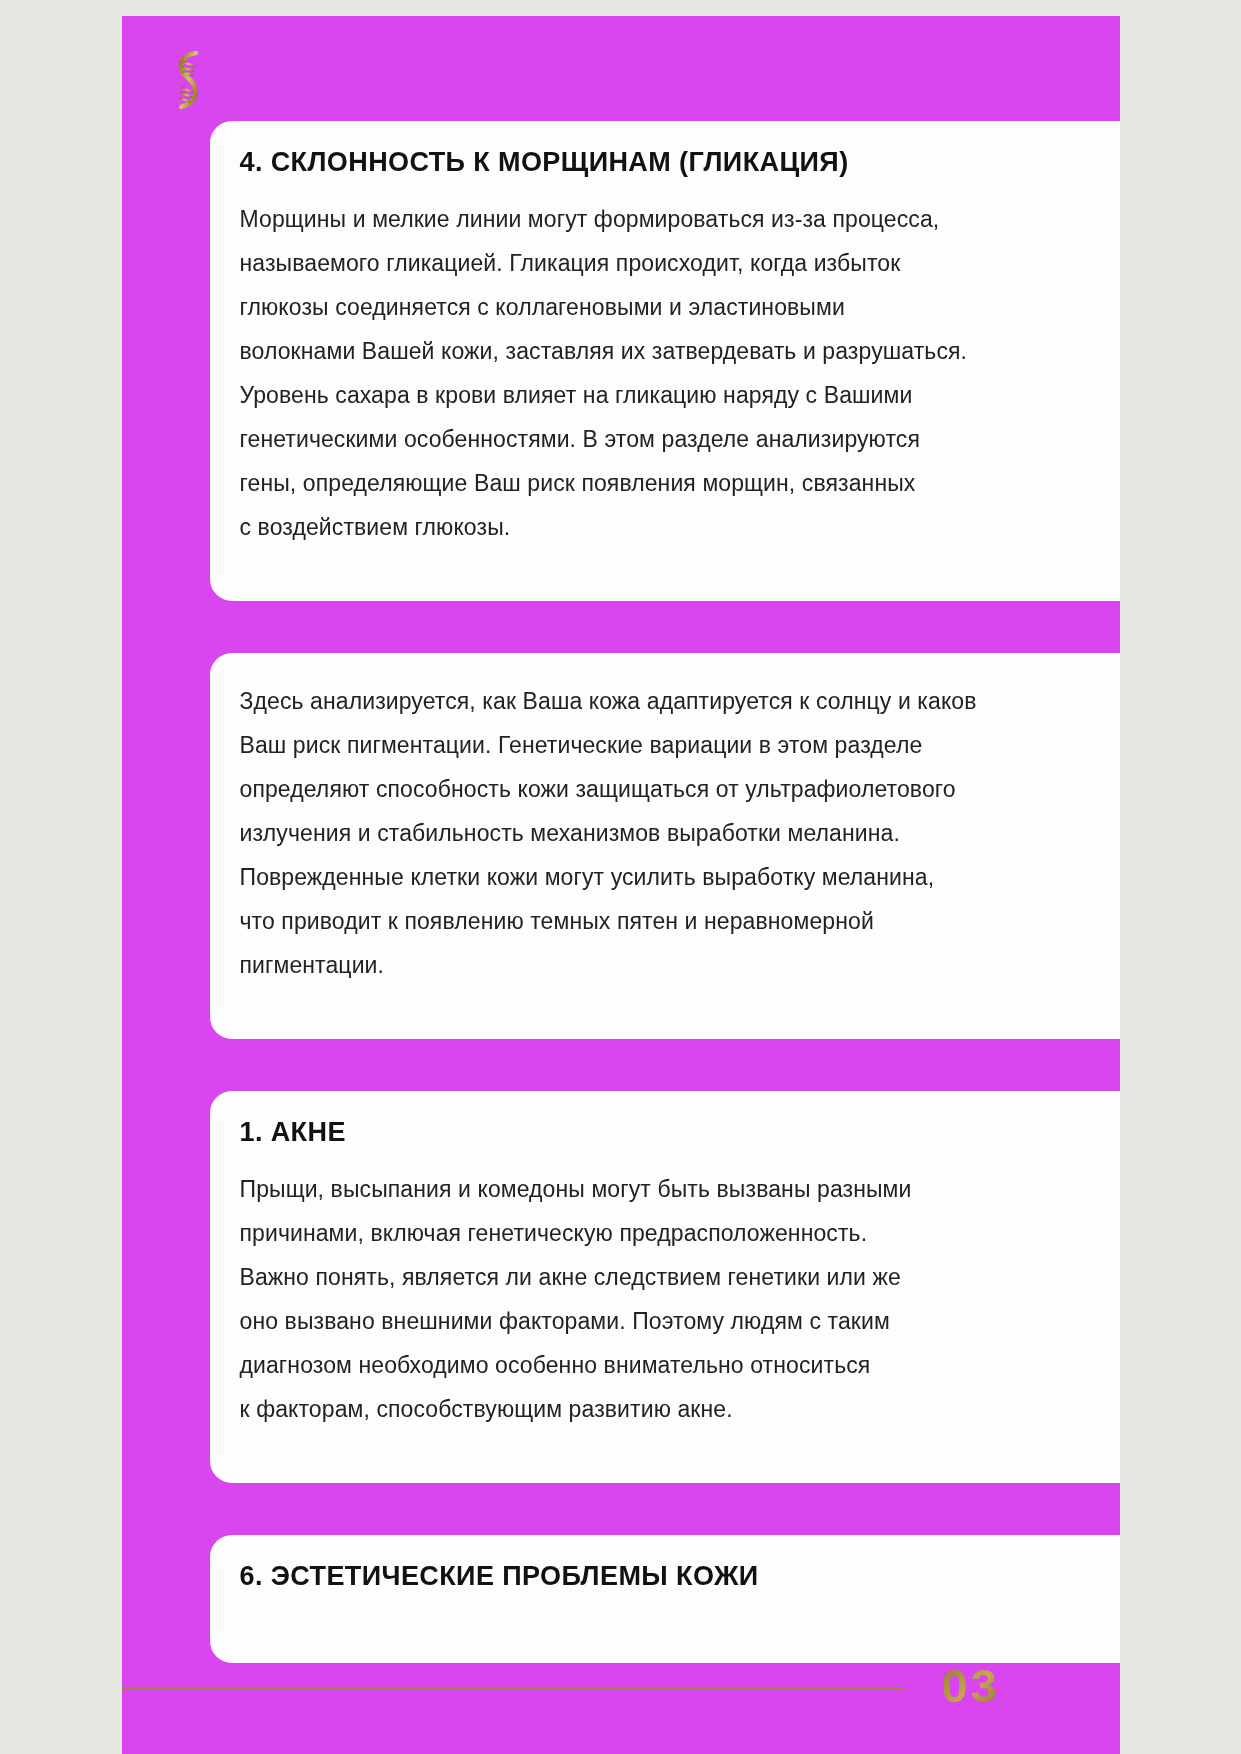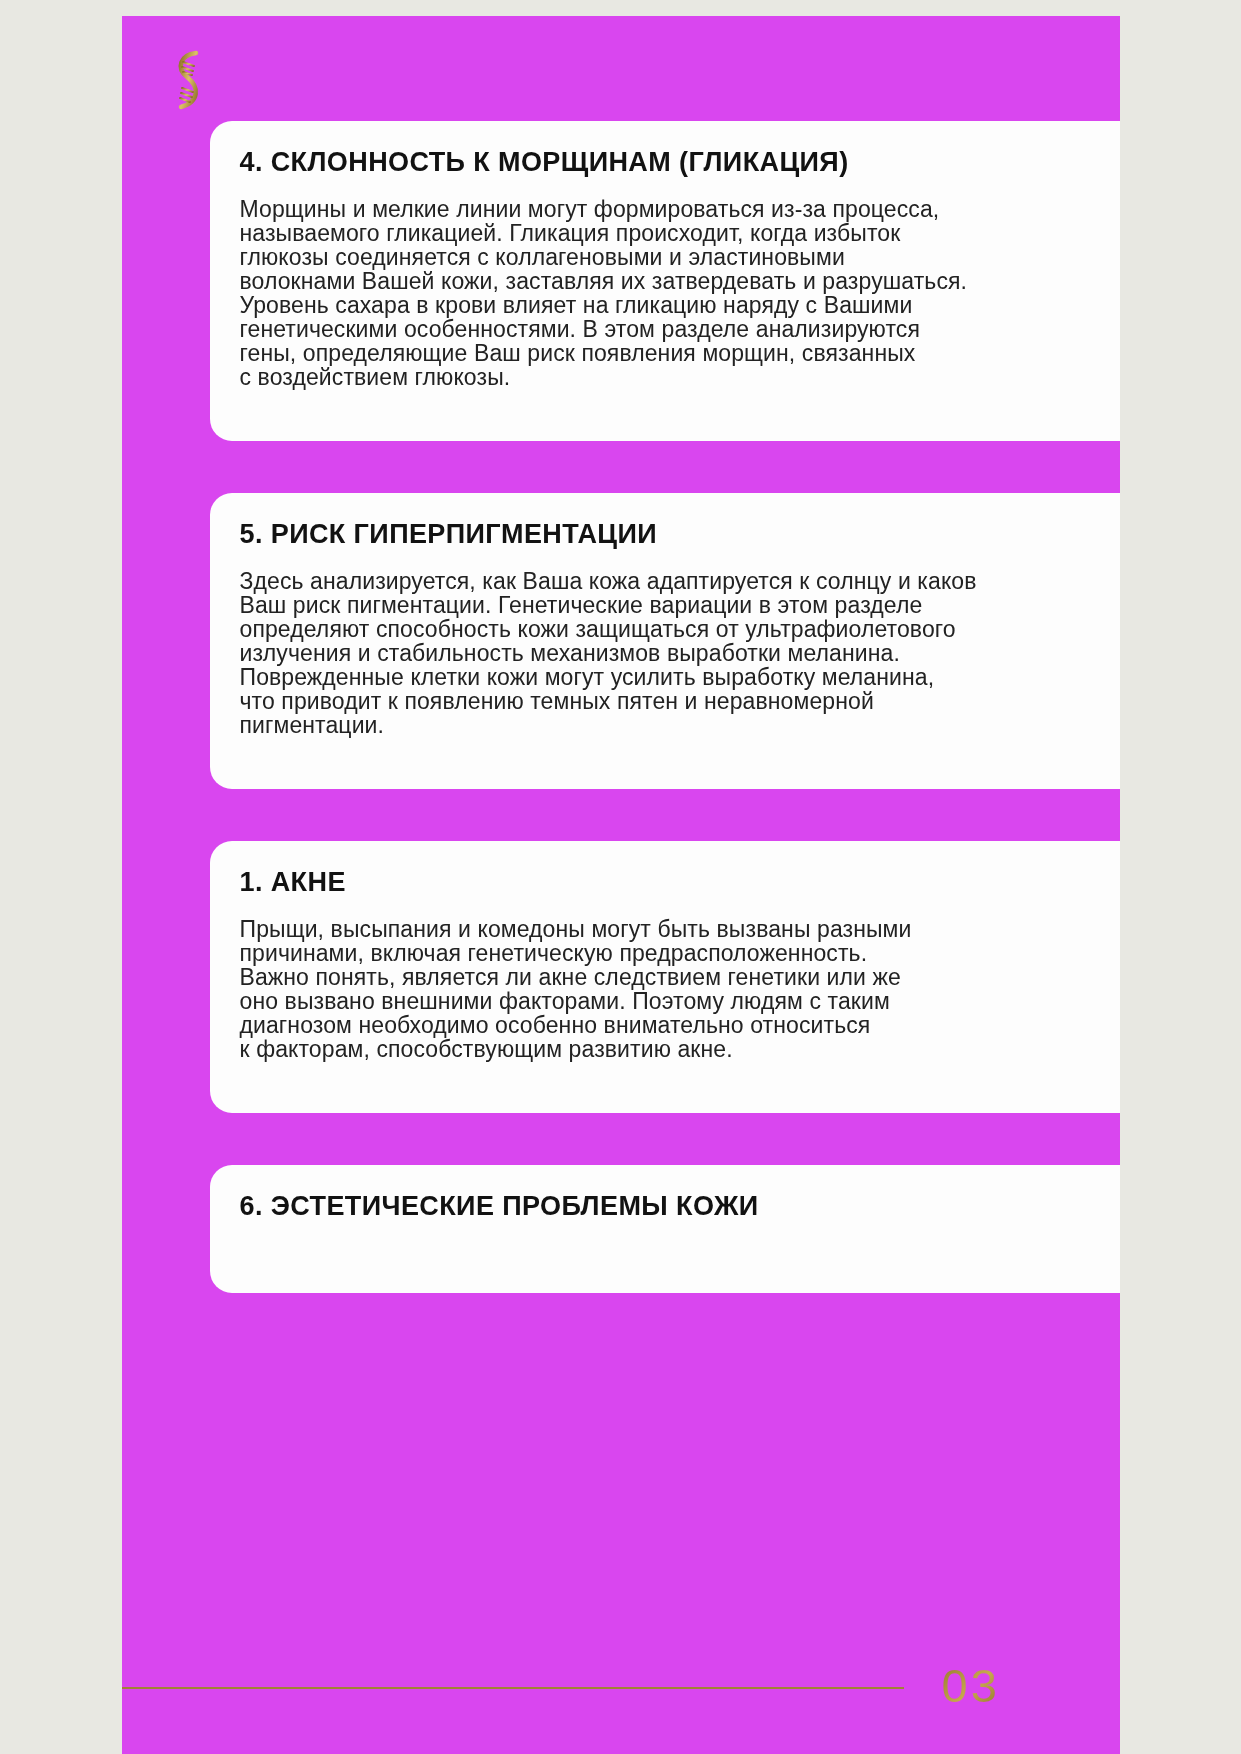--- a/index.html
+++ b/index.html
@@ -34,39 +34,39 @@
   }
   .card-title {
     font-size: 27px;
     font-weight: bold;
     letter-spacing: 0.4px;
     color: #121212;
     margin-bottom: 19px;
   }
   .card-body {
     font-size: 23px;
-    line-height: 24px;
+    line-height: 44px;
     color: #222222;
     white-space: pre-line;
     letter-spacing: 0.1px;
   }
   .footer-rule {
     position: absolute;
     left: 0;
     top: 1671px;
     width: 782px;
     height: 2px;
     background: #a08334;
   }
   .page-number {
     position: absolute;
     left: 820px;
     top: 1642px;
     font-size: 47px;
-    font-weight: 400;
+    font-weight: 700;
     letter-spacing: 3px;
     background: linear-gradient(135deg, #93752c 0%, #c8a94e 55%, #8a6d28 100%);
     -webkit-background-clip: text;
     background-clip: text;
     color: transparent;
   }
 </style>
 </head>
 <body>
 
@@ -97,21 +97,20 @@
 называемого гликацией. Гликация происходит, когда избыток
 глюкозы соединяется с коллагеновыми и эластиновыми
 волокнами Вашей кожи, заставляя их затвердевать и разрушаться.
 Уровень сахара в крови влияет на гликацию наряду с Вашими
 генетическими особенностями. В этом разделе анализируются
 гены, определяющие Ваш риск появления морщин, связанных
 с воздействием глюкозы.</p>
     </section>
 
     <section class="card">
-      <h2 class="card-title">5. РИСК ГИПЕРПИГМЕНТАЦИИ</h2>
       <p class="card-body">Здесь анализируется, как Ваша кожа адаптируется к солнцу и каков
 Ваш риск пигментации. Генетические вариации в этом разделе
 определяют способность кожи защищаться от ультрафиолетового
 излучения и стабильность механизмов выработки меланина.
 Поврежденные клетки кожи могут усилить выработку меланина,
 что приводит к появлению темных пятен и неравномерной
 пигментации.</p>
     </section>
 
     <section class="card">

